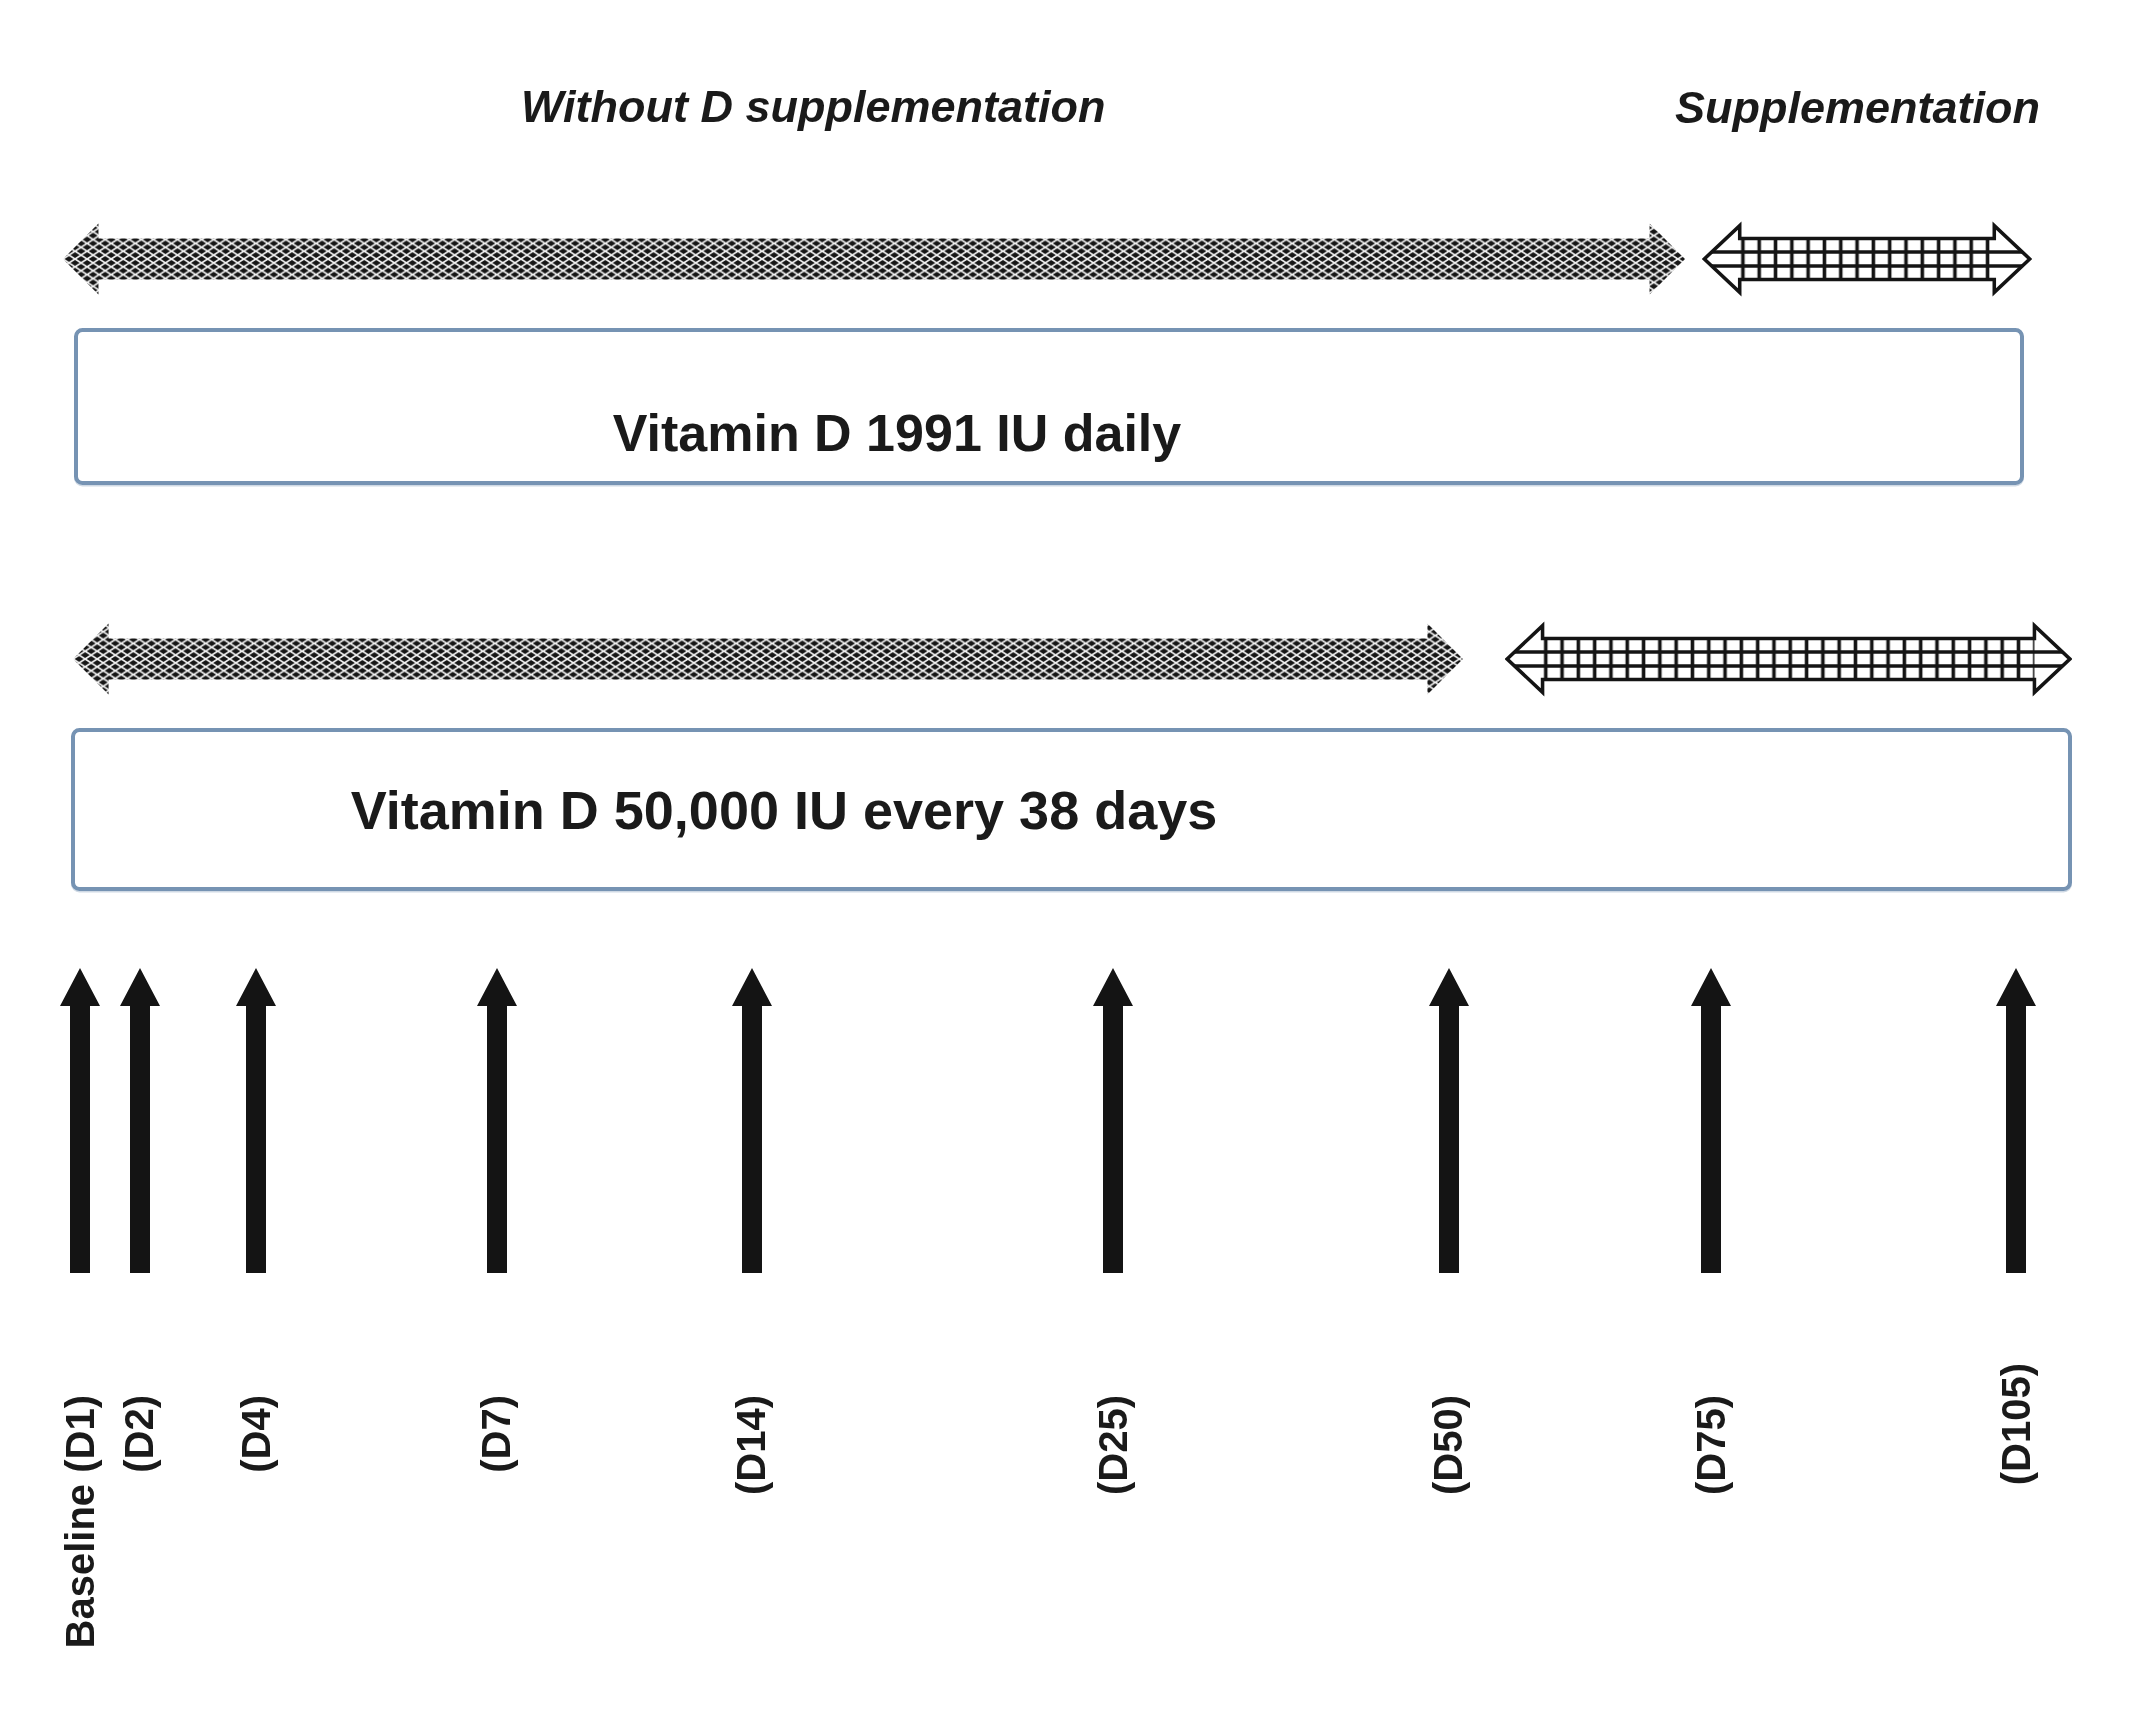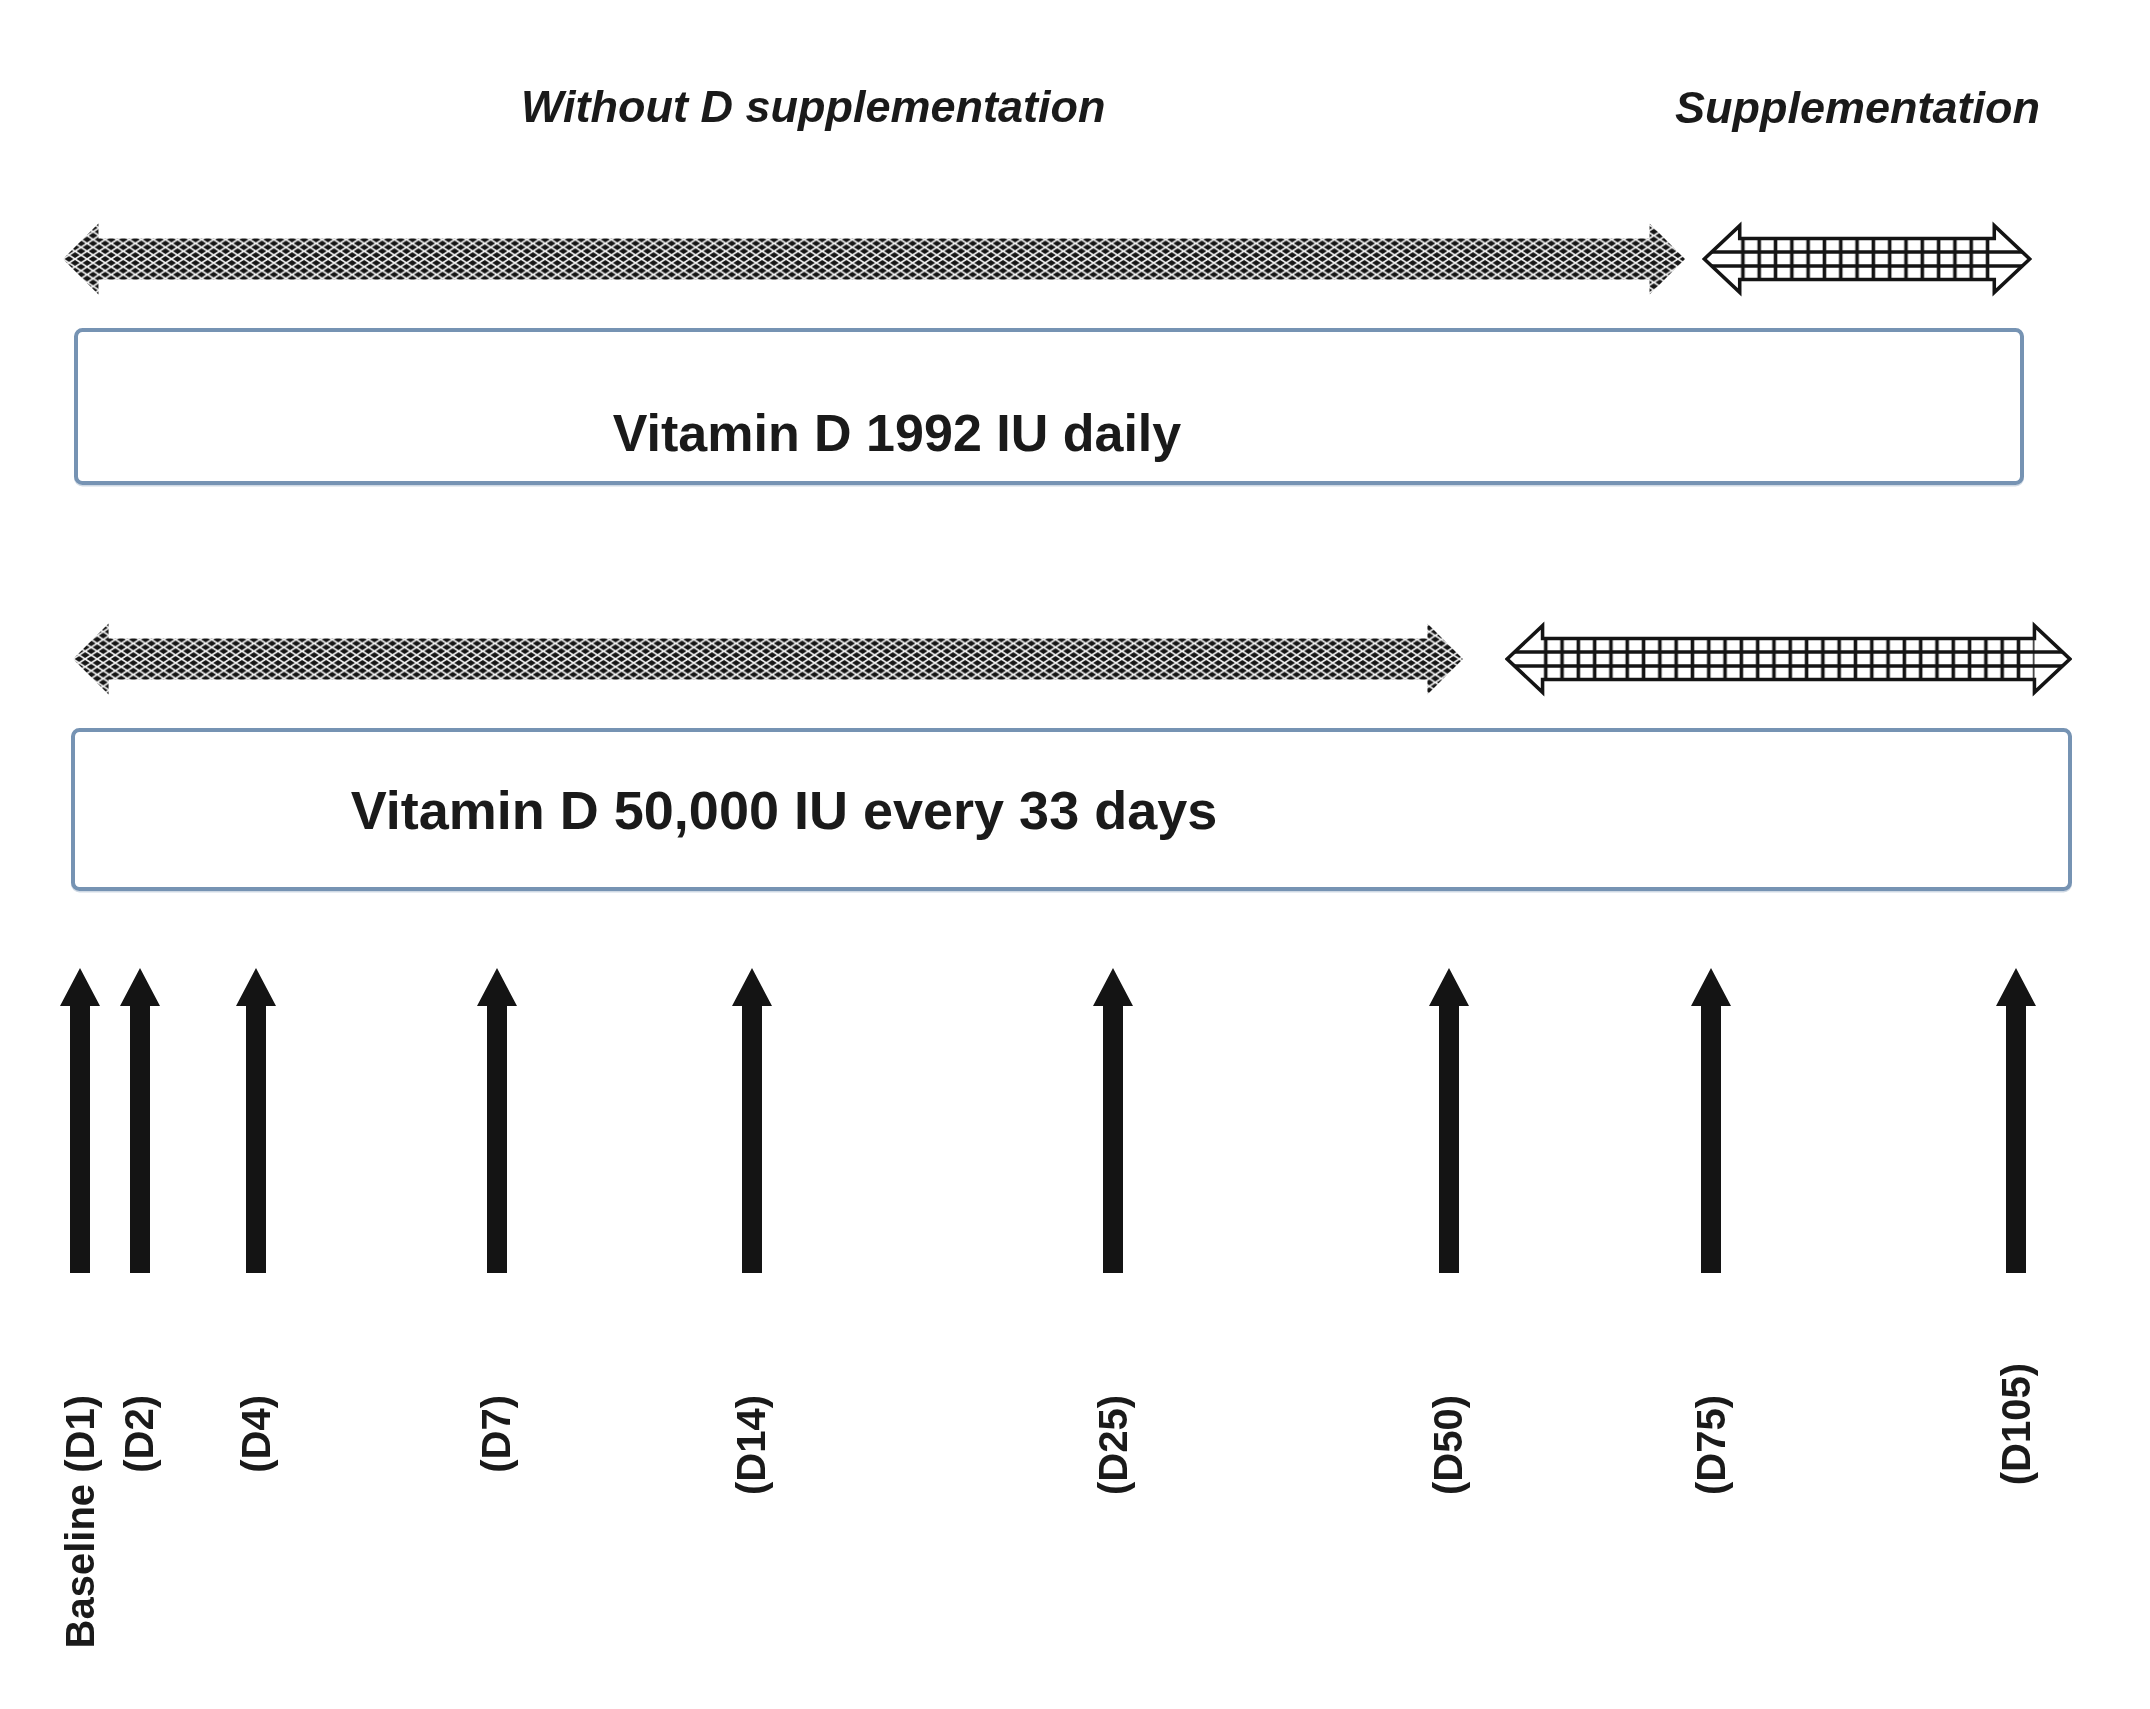--- a/index.html
+++ b/index.html
@@ -113,21 +113,21 @@
     <path d="M3,55 L53,8 L53,26 L412,26 L412,8 L462,55 L412,102 L412,84 L53,84 L53,102 Z" fill="#ffffff"></path>
     <g clip-path="url(#clip1)">
       <rect x="53" y="10" width="359" height="90" fill="url(#bars1)"></rect>
       <line x1="0" y1="45" x2="465" y2="45" stroke="#141414" stroke-width="5"></line>
       <line x1="0" y1="65" x2="465" y2="65" stroke="#141414" stroke-width="5"></line>
     </g>
     <path d="M3,55 L53,8 L53,26 L412,26 L412,8 L462,55 L412,102 L412,84 L53,84 L53,102 Z" fill="none" stroke="#141414" stroke-width="5"></path>
   </svg>
 
   <div class="box box1">
-    <div class="box-label">Vitamin D 1992 IU daily</div>
+    <div class="box-label">Vitamin D 1991 IU daily</div>
   </div>
 
   <svg class="harrow r2-hatch" width="1390" height="78" viewBox="0 0 1960 110">
     <defs>
       <pattern id="hatch2" width="17" height="11" patternUnits="userSpaceOnUse">
         <rect width="17" height="11" fill="#161616"></rect>
         <path d="M0,0 L17,11 M0,11 L17,0" stroke="#f2f2f2" stroke-width="2.4"></path>
       </pattern>
     </defs>
     <path d="M0,55 L50,5 L50,26 L1910,26 L1910,5 L1960,55 L1910,105 L1910,84 L50,84 L50,105 Z" fill="url(#hatch2)"></path>
@@ -145,21 +145,21 @@
     <path d="M3,55 L53,8 L53,26 L747,26 L747,8 L797,55 L747,102 L747,84 L53,84 L53,102 Z" fill="#ffffff"></path>
     <g clip-path="url(#clip2)">
       <rect x="53" y="10" width="694" height="90" fill="url(#bars2)"></rect>
       <line x1="0" y1="45" x2="800" y2="45" stroke="#141414" stroke-width="5"></line>
       <line x1="0" y1="65" x2="800" y2="65" stroke="#141414" stroke-width="5"></line>
     </g>
     <path d="M3,55 L53,8 L53,26 L747,26 L747,8 L797,55 L747,102 L747,84 L53,84 L53,102 Z" fill="none" stroke="#141414" stroke-width="5"></path>
   </svg>
 
   <div class="box box2">
-    <div class="box-label">Vitamin D 50,000 IU every 33 days</div>
+    <div class="box-label">Vitamin D 50,000 IU every 38 days</div>
   </div>
 
   <div class="tp-arrow ta1"></div>
   <div class="tp-arrow ta2"></div>
   <div class="tp-arrow ta3"></div>
   <div class="tp-arrow ta4"></div>
   <div class="tp-arrow ta5"></div>
   <div class="tp-arrow ta6"></div>
   <div class="tp-arrow ta7"></div>
   <div class="tp-arrow ta8"></div>

